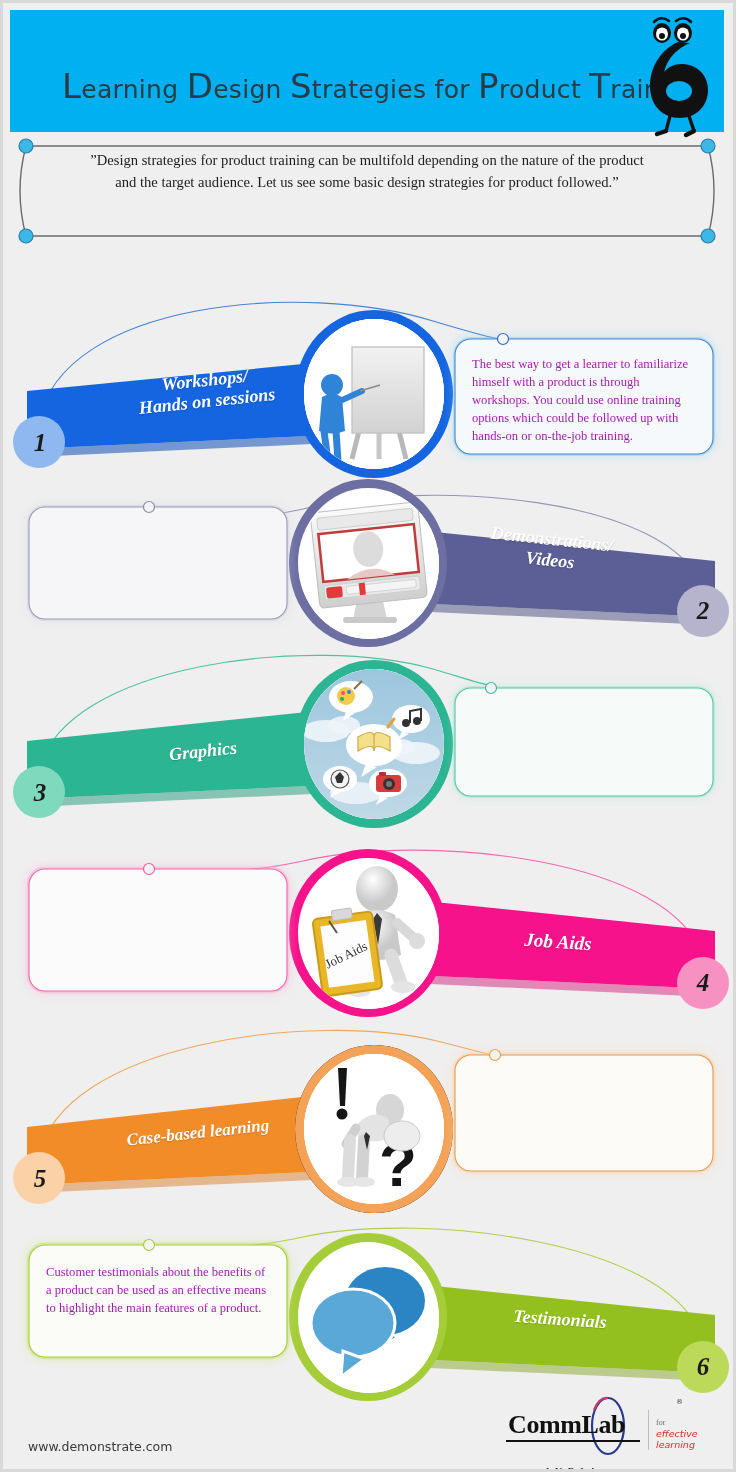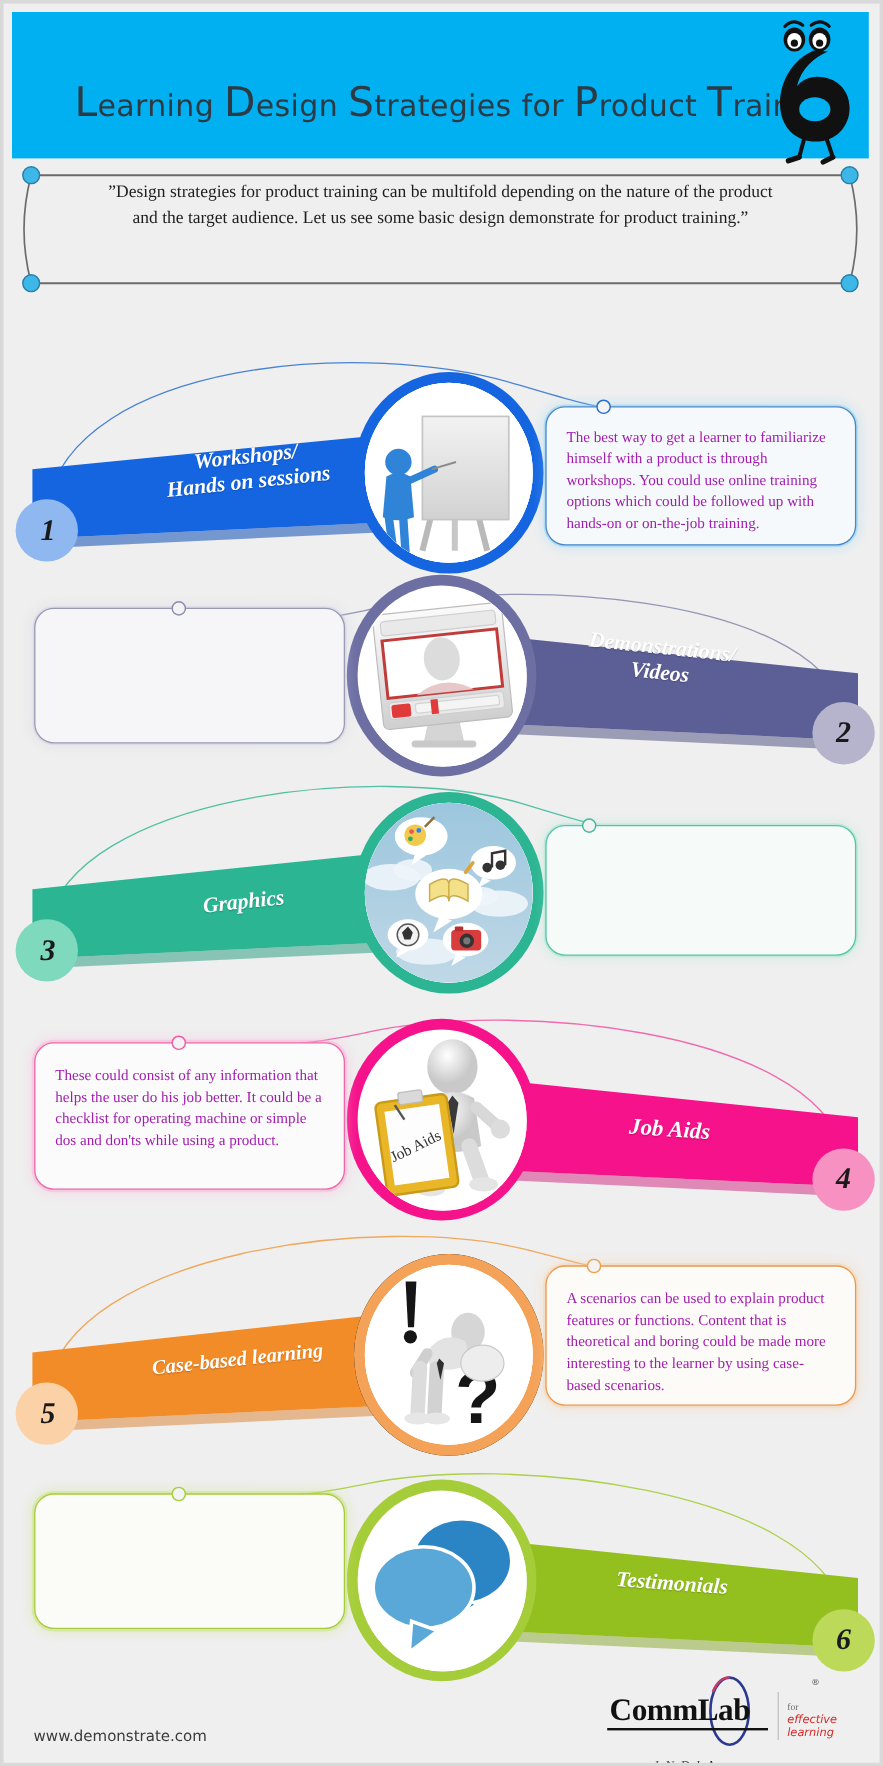--- a/index.html
+++ b/index.html
@@ -157,21 +157,21 @@
     <svg class="quote-frame" viewBox="0 0 714 108" preserveAspectRatio="none">
       <line x1="16" y1="9" x2="698" y2="9" stroke="#6b6b6b" stroke-width="1.6"></line>
       <line x1="16" y1="99" x2="698" y2="99" stroke="#6b6b6b" stroke-width="1.6"></line>
       <path d="M16 9 Q4 54 16 99" stroke="#6b6b6b" stroke-width="1.4" fill="none"></path>
       <path d="M698 9 Q710 54 698 99" stroke="#6b6b6b" stroke-width="1.4" fill="none"></path>
       <circle cx="16" cy="9" r="7" fill="#3cb7e8" stroke="#2a7fa8" stroke-width="1.2"></circle>
       <circle cx="698" cy="9" r="7" fill="#3cb7e8" stroke="#2a7fa8" stroke-width="1.2"></circle>
       <circle cx="16" cy="99" r="7" fill="#3cb7e8" stroke="#2a7fa8" stroke-width="1.2"></circle>
       <circle cx="698" cy="99" r="7" fill="#3cb7e8" stroke="#2a7fa8" stroke-width="1.2"></circle>
     </svg>
-    <div class="quote-text">”Design strategies for product training can be multifold depending on the nature of the product and the target audience. Let us see some basic design demonstrate for product training.”</div>
+    <div class="quote-text">”Design strategies for product training can be multifold depending on the nature of the product and the target audience. Let us see some basic design strategies for product followed.”</div>
   </div>
 
   <div class="section" style="top:258px;height:210px">
     <svg class="svg-layer" width="736" height="215">
       <defs>
         <filter id="g1" x="-40%" y="-40%" width="180%" height="180%">
           <feGaussianBlur stdDeviation="5" result="b"></feGaussianBlur>
           <feMerge>
               <feMergeNode in="b"></feMergeNode>
               <feMergeNode in="SourceGraphic"></feMergeNode>
@@ -441,21 +441,20 @@
         </g>
 
         <path d="M38 74 L30 62" stroke="#555" stroke-width="2"></path>
       </svg>
     </div>
 
     <div class="arrow-label" style="left:470px;top:100px;width:170px;font-size:19px;transform:rotate(4deg);">
       <div>Job Aids</div>
     </div>
     <div class="badge" style="left:674px;top:126px;width:52px;height:52px;font-size:25px;">4</div>
-    <div class="callout" style="left:30px;top:44px;width:250px;height:112px;background:transparent;">These could consist of any information that helps the user do his job better. It could be a checklist for operating machine or simple dos and don'ts while using a product.</div>
   </div>
 
   <div class="section" style="top:1018px;height:190px">
     <svg class="svg-layer" width="736" height="195">
       <defs>
         <filter id="g5" x="-40%" y="-40%" width="180%" height="180%">
           <feGaussianBlur stdDeviation="5" result="b"></feGaussianBlur>
           <feMerge>
               <feMergeNode in="b"></feMergeNode>
               <feMergeNode in="SourceGraphic"></feMergeNode>
@@ -497,21 +496,20 @@
         <ellipse cx="98" cy="82" rx="18" ry="15" fill="#ededed" stroke="#c9c9c9"></ellipse>
 
         <path d="M62 78 l4 4 l-3 14 l-3 -14 Z" fill="#2e2e2e"></path>
       </svg>
     </div>
 
     <div class="arrow-label" style="left:70px;top:102px;width:250px;font-size:17px;transform:rotate(-6deg);">
       <div>Case-based learning</div>
     </div>
     <div class="badge" style="left:11px;top:132px;width:52px;height:52px;font-size:25px;">5</div>
-    <div class="callout" style="left:456px;top:40px;width:250px;height:108px;background:transparent;">A scenarios can be used to explain product features or functions. Content that is theoretical and boring could be made more interesting to the learner by using case-based scenarios.</div>
   </div>
 
   <div class="section" style="top:1210px;height:180px">
     <svg class="svg-layer" width="736" height="190">
       <defs>
         <filter id="g6" x="-40%" y="-40%" width="180%" height="180%">
           <feGaussianBlur stdDeviation="5" result="b"></feGaussianBlur>
           <feMerge>
               <feMergeNode in="b"></feMergeNode>
               <feMergeNode in="SourceGraphic"></feMergeNode>
@@ -545,20 +543,21 @@
           <ellipse cx="54" cy="80" rx="42" ry="34" fill="#5aa8d8" stroke="#ffffff" stroke-width="3"></ellipse>
           <path d="M44 108 l-2 26 l24 -18 Z" fill="#5aa8d8" stroke="#ffffff" stroke-width="3"></path>
         </g>
       </svg>
     </div>
 
     <div class="arrow-label" style="left:452px;top:96px;width:210px;font-size:18px;transform:rotate(4deg);">
       <div>Testimonials</div>
     </div>
     <div class="badge" style="left:674px;top:128px;width:52px;height:52px;font-size:25px;">6</div>
+    <div class="callout" style="left:30px;top:38px;width:250px;height:104px;background:transparent;">Customer testimonials about the benefits of a product can be used as an effective means to highlight the main features of a product.</div>
   </div>
 
   <div class="footer-url">www.demonstrate.com</div>
 
   <div class="logo">
     <svg width="215" height="62" viewBox="0 0 215 62" style="position:absolute;left:0;top:0;">
       <ellipse cx="108" cy="30" rx="16" ry="28" fill="none" stroke="#2b3a8f" stroke-width="2.2"></ellipse>
       <path d="M108 2 a16 28 0 0 0 -14 12" stroke="#c23b6a" stroke-width="2.2" fill="none"></path>
     </svg>
     <div class="logo-main">CommLab</div>

